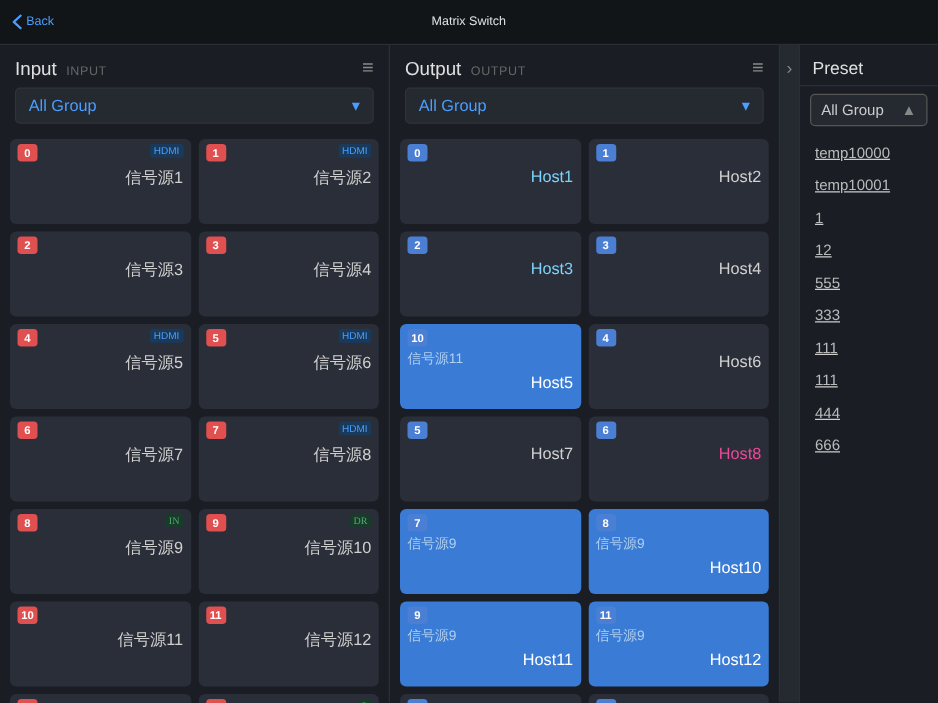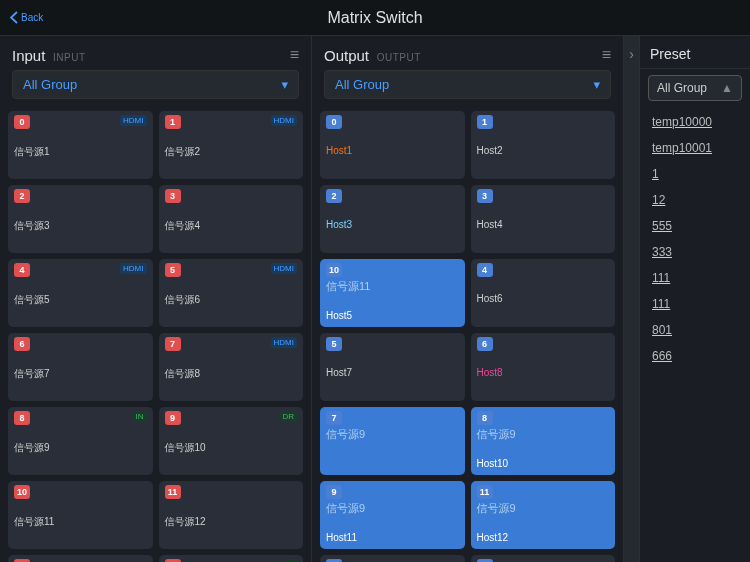--- a/index.html
+++ b/index.html
@@ -28,21 +28,21 @@
       left: 10px;
       display: flex;
       align-items: center;
       color: #4a9eff;
       font-size: 10px;
       cursor: pointer;
       gap: 3px;
     }
     .header-title {
       color: #e0e0e0;
-      font-size: 16px;
+      font-size: 10px;
       font-weight: 500;
       text-align: right;
     }
 
     
     .main {
       display: flex;
       height: 526px;
     }
 
@@ -166,26 +166,27 @@
       top: 4px;
       right: 6px;
       background: #444;
       border-radius: 2px;
       font-size: 8px;
       color: #bbb;
       padding: 1px 3px;
     }
 
     .cell-tag.hdmi { background: #1a3a5c; color: #4a9eff; text-align: right; }
-    .cell-tag.dp { background: #1a3a2c; color: #4aaf6a; }
+    .cell-tag.dp { background: #1a3a2c; color: #4aaf6a; font-family: Liberation Serif, serif; }
 
     .cell-name {
-      font-size: 10px;
+      font-size: 13px;
       color: #d0d0d0;
-      margin-top: 16px;
+      margin-top: 4px;
+      text-align: right;
     }
 
     .cell-sub {
       font-size: 11px;
       color: #b0d0f0;
       margin-top: 2px;
     }
 
     .sidebar-collapse {
       width: 16px;
@@ -404,21 +405,21 @@
         <span>All Group</span>
         <span class="chevron-down">▾</span>
       </div>
       <div class="grid-container">
         <div class="grid" id="output-grid">
             <div class="cell ">
       <div style="display:flex;align-items:center;">
         <span class="cell-badge badge-blue">0</span>
       </div>
 
-      <div class="cell-name" style="color:#f97316">Host1</div>
+      <div class="cell-name" style="color:#7dd3fc">Host1</div>
     </div>
             <div class="cell ">
       <div style="display:flex;align-items:center;">
         <span class="cell-badge badge-blue">1</span>
       </div>
 
       <div class="cell-name" style="color:#d0d0d0">Host2</div>
     </div>
             <div class="cell ">
       <div style="display:flex;align-items:center;">
@@ -519,18 +520,18 @@
       </div>
       <div class="preset-list" id="preset-list">
           <div class="preset-item">temp10000</div>
           <div class="preset-item">temp10001</div>
           <div class="preset-item">1</div>
           <div class="preset-item">12</div>
           <div class="preset-item">555</div>
           <div class="preset-item">333</div>
           <div class="preset-item">111</div>
           <div class="preset-item">111</div>
-          <div class="preset-item">801</div>
+          <div class="preset-item">444</div>
           <div class="preset-item">666</div>
         </div>
     </div>
   </div>
 </div>
 
 </body></html>

